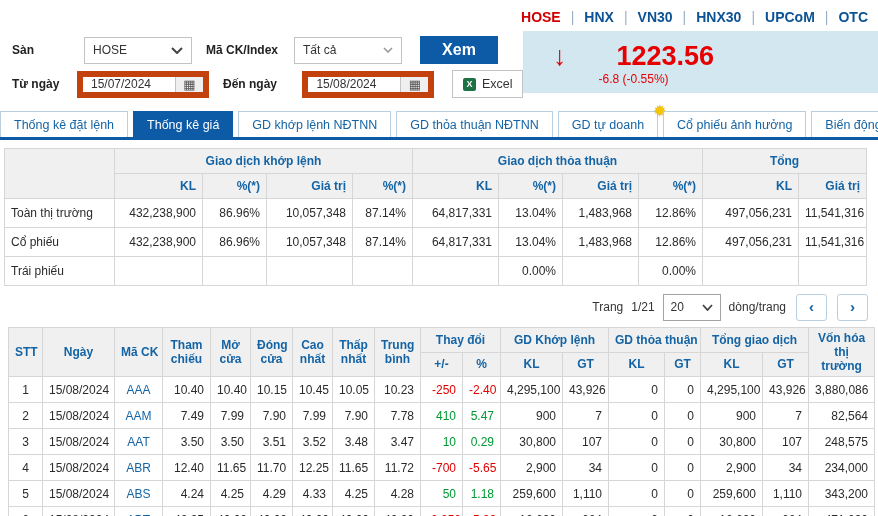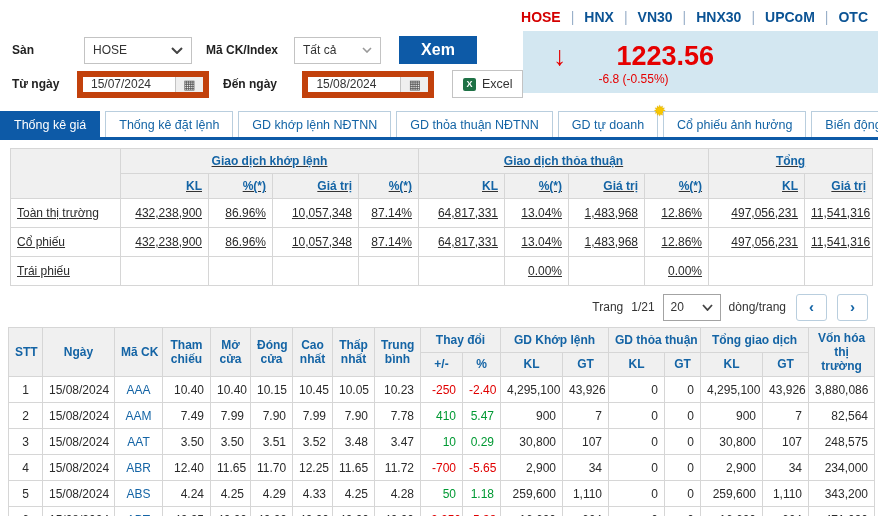--- a/index.html
+++ b/index.html
@@ -15,21 +15,21 @@
 
   
   .bar { display:flex; margin:2px 0 0 0; }
   .filters { width:523px; padding:4px 0 0 12px; }
   .frow { display:flex; align-items:center; height:30px; margin-bottom:4px; }
   .flabel { font-weight:bold; color:#222; width:72px; }
   .flabel.w2 { width:88px; margin-left:14px; }
   .selbox { display:flex; align-items:center; justify-content:space-between;
     border:1px solid #c3c3c3; background:#fff; height:27px; padding:0 8px; cursor:pointer; }
   .sel-san { width:108px; }
-  .sel-ma { width:87px; }
+  .sel-ma { width:108px; }
   .datewrap { display:flex; height:27px; border:6px solid #c2410c; }
   .dateinput { width:92px; border:none; outline:none; padding:0 8px; font-family:"Liberation Sans",sans-serif; font-size:12px; color:#333; }
   .calbtn { width:28px; background:#efefef; border-left:1px solid #c3c3c3; display:flex;
     align-items:center; justify-content:center; cursor:pointer; color:#555; font-size:13px; }
   .btn-xem { margin-left:18px; width:78px; height:28px; background:#0d5aa7; color:#fff;
     border:none; font-weight:bold; font-size:16px; cursor:pointer; }
   .btn-excel { margin-left:18px; width:78px; height:28px; background:#fff; border:1px solid #c3c3c3;
     display:flex; align-items:center; justify-content:center; gap:6px; cursor:pointer; font-size:12.5px; color:#333; }
   .xlicon { display:inline-flex; width:13px; height:13px; background:#1e7145; border-radius:2px;
     color:#fff; font-size:9px; font-weight:bold; align-items:center; justify-content:center; }
@@ -51,21 +51,21 @@
 
   
   table { border-collapse:collapse; table-layout:fixed; }
   th,td { border:1px solid #d6d6d6; padding:3px 6px; font-size:12px; overflow:hidden; white-space:nowrap; }
   th { background:#f0f0f0; color:#1464a5; font-weight:bold; }
   td { color:#2b2b2b; background:#fff; }
   .r { text-align:right; } .c { text-align:center; } .l { text-align:left; }
   .lnk { color:#1464a5; cursor:pointer; }
   .up { color:#009933; } .down { color:#e00000; }
 
-  .sumtable { width:862px; margin:8px 8px 0 10px;text-decoration:underline; }
+  .sumtable { width:862px; margin:8px 8px 0 4px; }
   .sumtable th { height:25px; }
   .sumtable td { height:29px; }
 
   
   .pager { display:flex; justify-content:flex-end; align-items:center; gap:8px;
     margin:7px 10px 6px 0; height:28px; }
   .pager .ptext { color:#333; }
   .psel { display:flex; align-items:center; justify-content:space-between; border:1px solid #a3a3a3;
     width:58px; height:27px; padding:12px 7px; cursor:pointer; }
   .pbtn { width:31px; height:27px; border:1px solid #b9cede; border-radius:3px; background:#fff;
@@ -138,22 +138,22 @@
       </div>
       <div class="idxchg">
         <span>-6.8</span>
         <span>(-0.55%)</span>
       </div>
     </div>
   </div>
 </div>
 
 <div class="tabs">
+  <div class="tab">Thống kê đặt lệnh</div>
   <div class="tab active">Thống kê giá</div>
-  <div class="tab">Thống kê đặt lệnh</div>
   <div class="tab">GD khớp lệnh NĐTNN</div>
   <div class="tab">GD thỏa thuận NĐTNN</div>
   <div class="tab"><span>GD tự doanh</span><span class="newstar">✹</span></div>
   <div class="tab">Cổ phiếu ảnh hưởng</div>
   <div class="tab">Biến động cổ phiếu</div>
 
 </div>
 
 <table class="sumtable">
   <colgroup>

